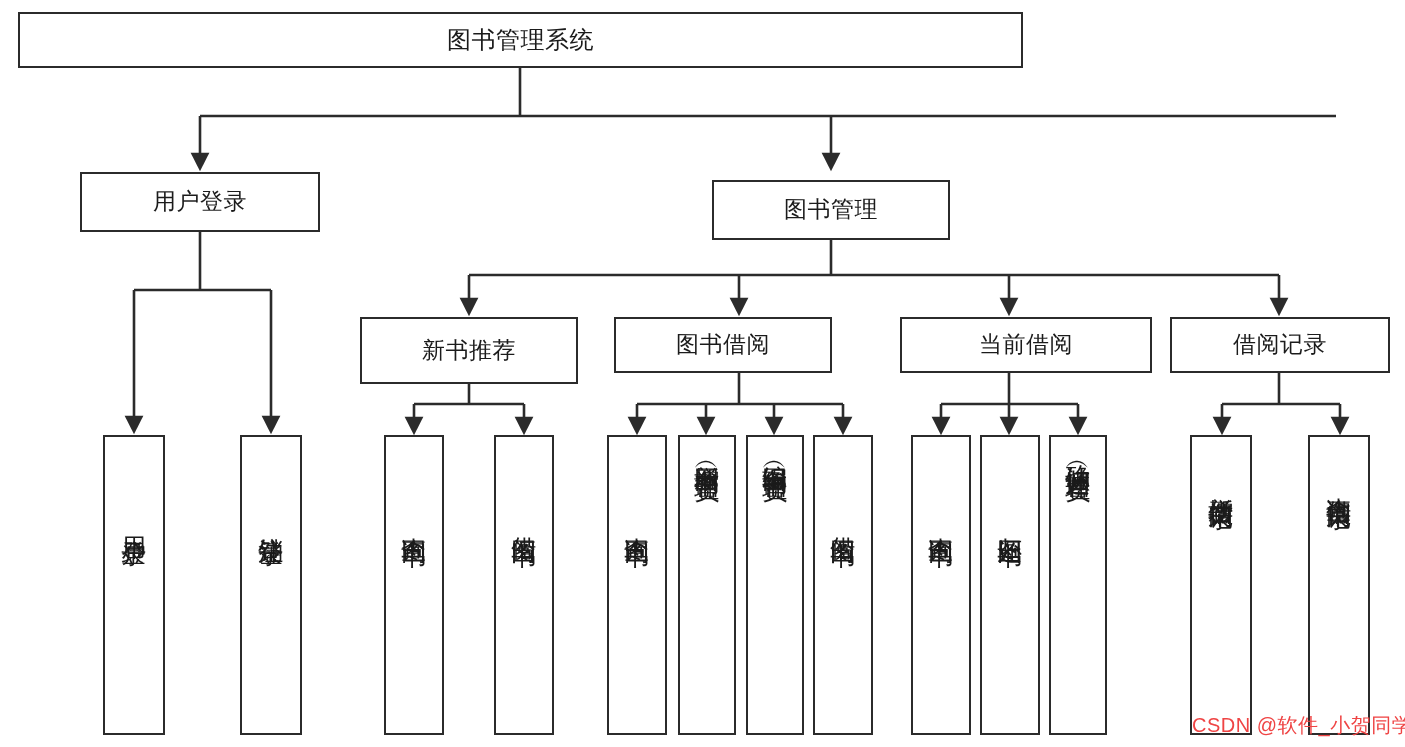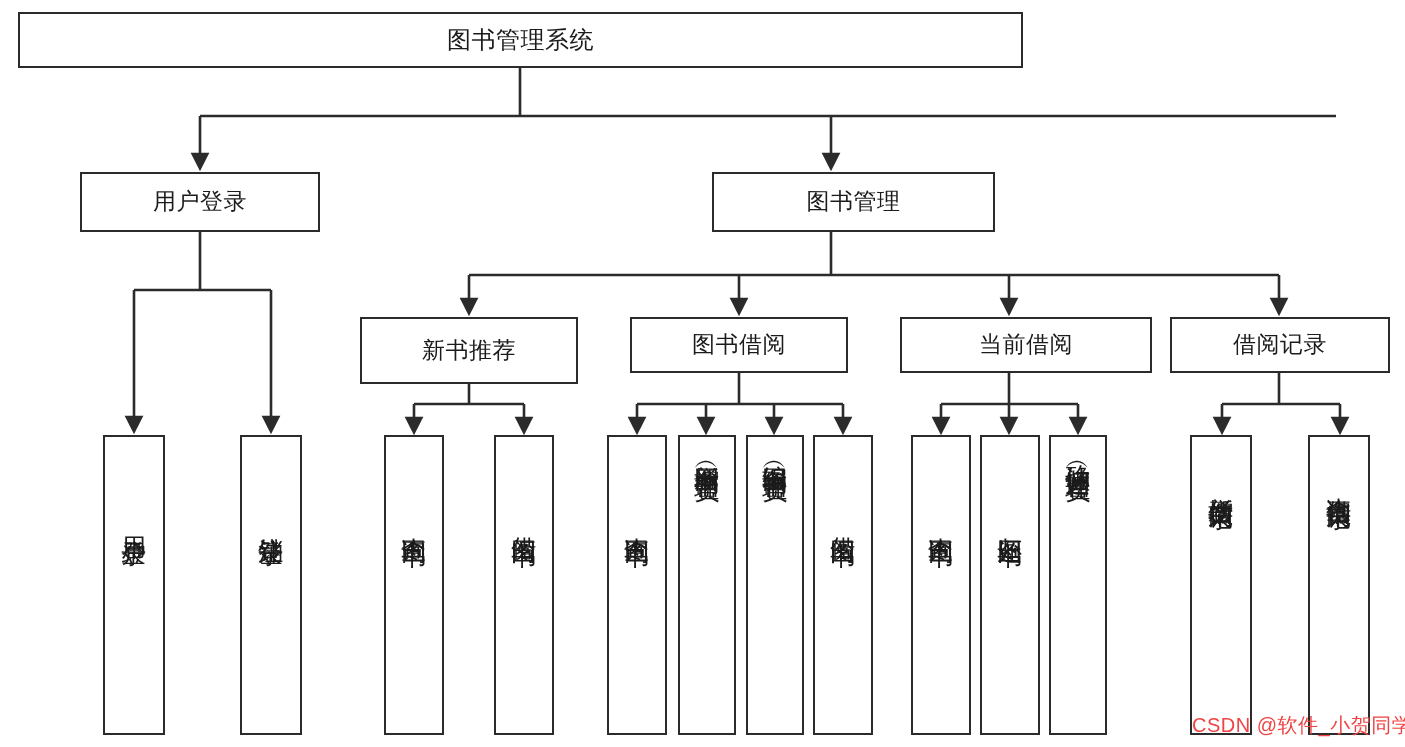--- a/index.html
+++ b/index.html
@@ -133,28 +133,28 @@
     </g>
   </svg>
 
   <div class="node horiz root" style="left:18px; top:12px; width:1005px; height:56px;">
     <span class="label">图书管理系统</span>
   </div>
 
   <div class="node horiz" style="left:80px; top:172px; width:240px; height:60px;">
     <span class="label">用户登录</span>
   </div>
-  <div class="node horiz" style="left:712px; top:172px; width:283px; height:60px;">
+  <div class="node horiz" style="left:712px; top:180px; width:238px; height:60px;">
     <span class="label">图书管理</span>
   </div>
 
   <div class="node horiz" style="left:360px; top:317px; width:218px; height:67px;">
     <span class="label">新书推荐</span>
   </div>
-  <div class="node horiz" style="left:630px; top:317px; width:218px; height:56px;">
+  <div class="node horiz" style="left:614px; top:317px; width:218px; height:56px;">
     <span class="label">图书借阅</span>
   </div>
   <div class="node horiz" style="left:900px; top:317px; width:252px; height:56px;">
     <span class="label">当前借阅</span>
   </div>
   <div class="node horiz" style="left:1170px; top:317px; width:220px; height:56px;">
     <span class="label">借阅记录</span>
   </div>
 
   <div class="node vert" style="left:103px; top:435px; width:62px; height:300px; padding-top:80px;">

